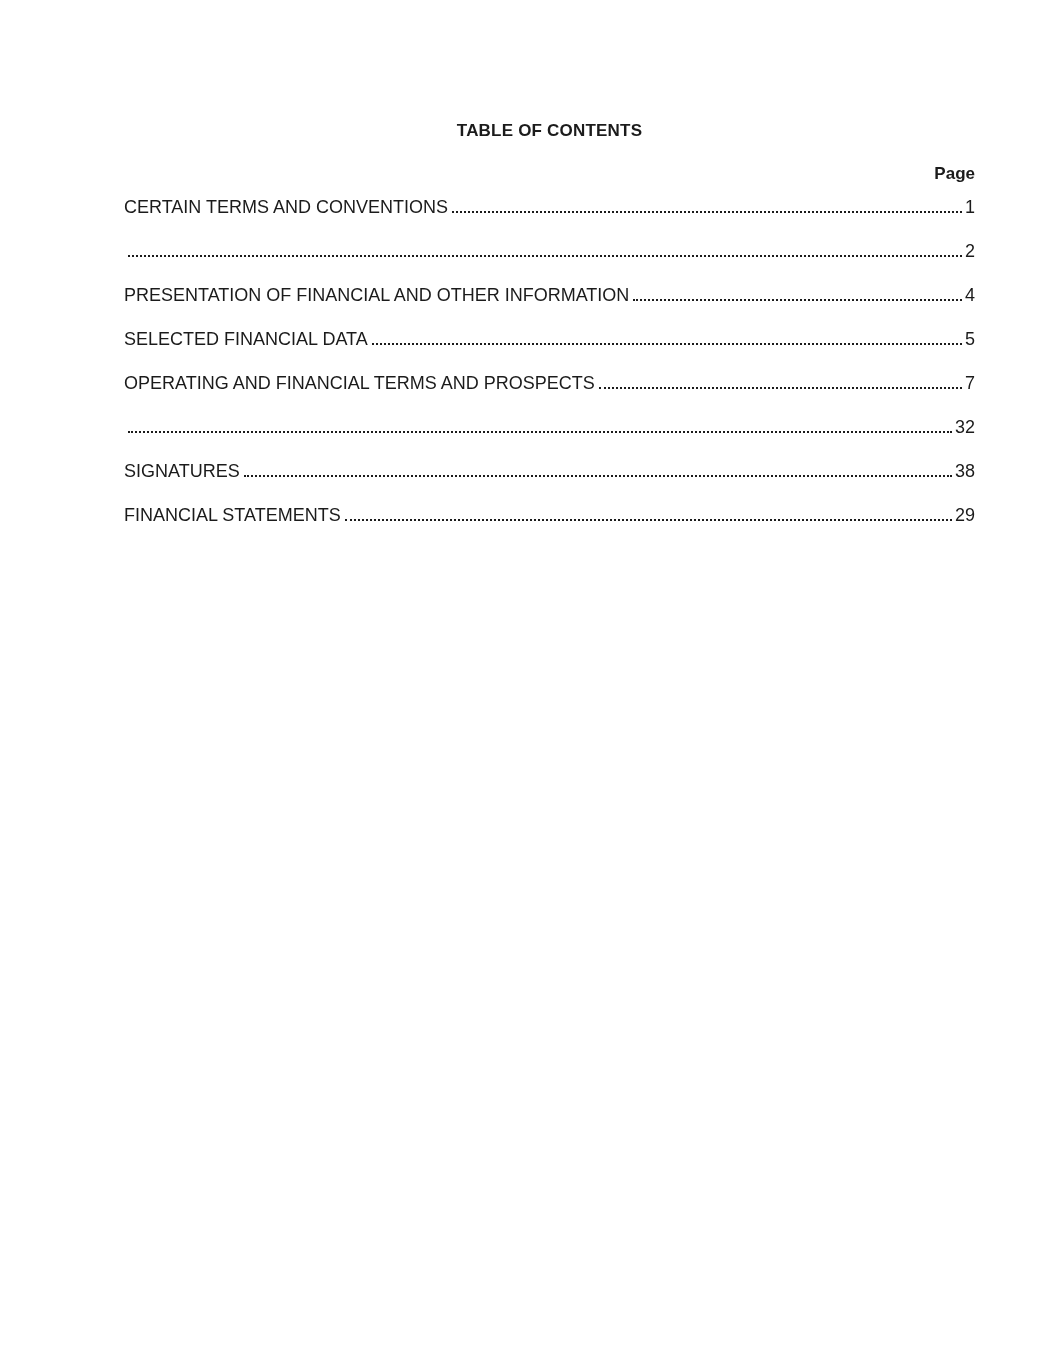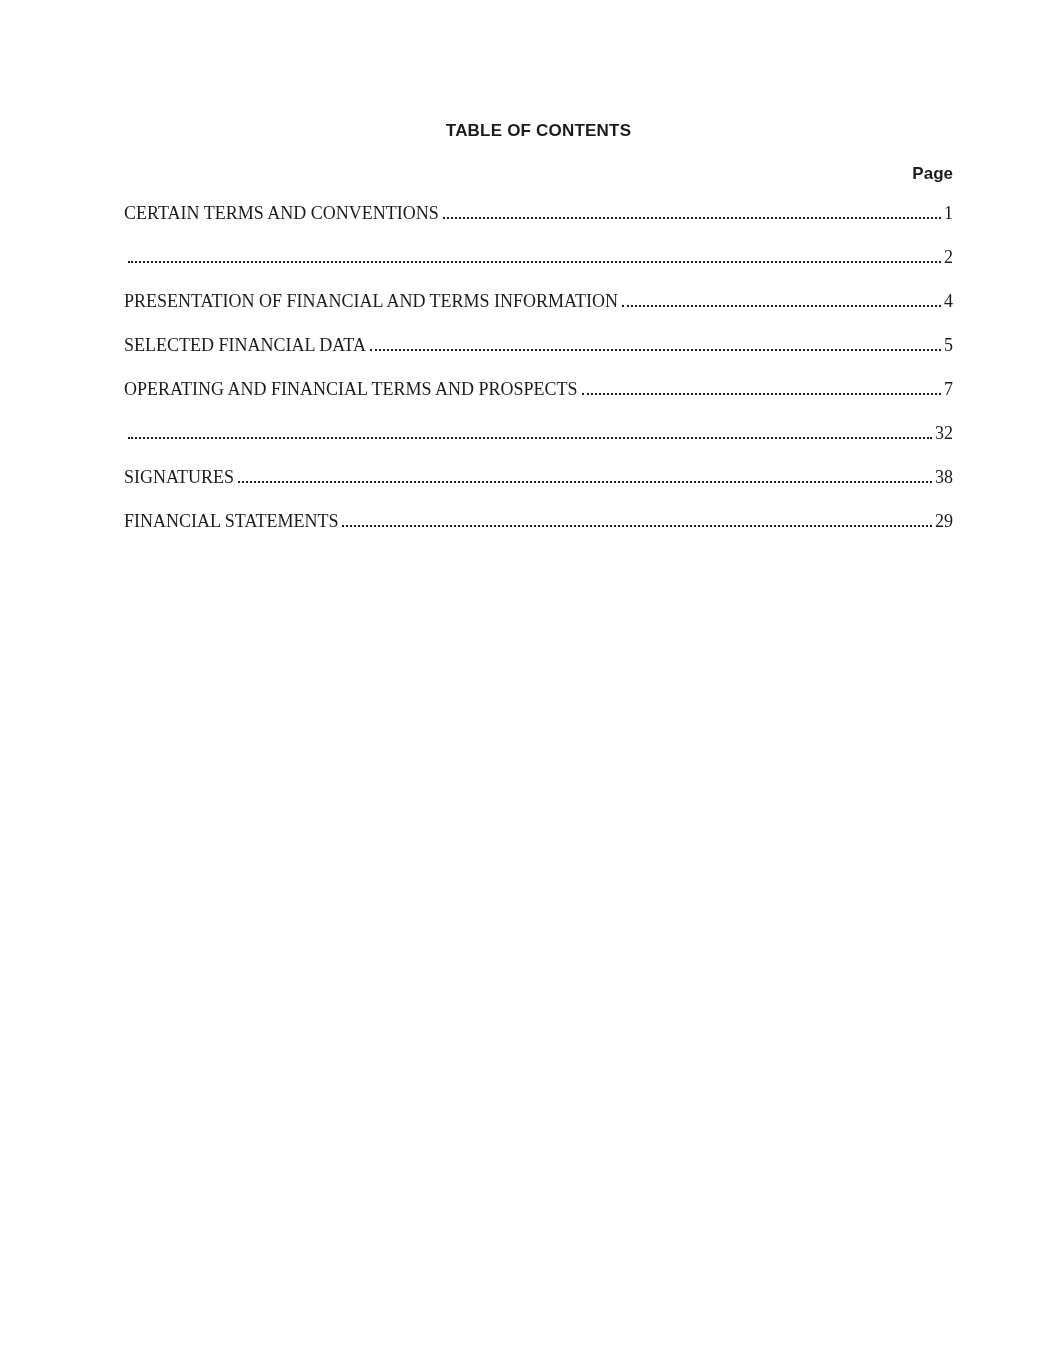--- a/index.html
+++ b/index.html
@@ -10,41 +10,40 @@
   body {
     font-family: "Liberation Sans", sans-serif;
     color: #1b1b1b;
   }
   .page {
     position: relative;
     width: 1055px;
     height: 1365px;
     background: #ffffff;
     box-sizing: border-box;
-    padding: 120px 102px 0 124px;
+    padding: 120px 80px 0 124px;
     overflow: hidden;
   }
   .doc-title {
     margin: 0 0 22px 0;
     text-align: center;
     font-size: 17px;
     font-weight: bold;
     letter-spacing: 0.2px;
     line-height: 21px;
   }
   .page-label-row {
     text-align: right;
     font-size: 17px;
     font-weight: bold;
     line-height: 21px;
-    margin-bottom: 18px;
+    margin-bottom: 12px;
   }
   .toc-list {
     display: block;
-    font-family: Liberation Serif, serif;
   }
   .toc-entry {
     display: flex;
     align-items: baseline;
     font-size: 18px;
     line-height: 22px;
     margin-bottom: 22px;
     white-space: nowrap;
   }
   .toc-label {
@@ -77,21 +76,21 @@
     <span class="toc-leader"></span>
     <span class="toc-page">1</span>
   </div>
 
   <div class="toc-entry">
     <span class="toc-leader"></span>
     <span class="toc-page">2</span>
   </div>
 
   <div class="toc-entry">
-    <span class="toc-label">PRESENTATION OF FINANCIAL AND TERMS INFORMATION</span>
+    <span class="toc-label">PRESENTATION OF FINANCIAL AND OTHER INFORMATION</span>
     <span class="toc-leader"></span>
     <span class="toc-page">4</span>
   </div>
 
   <div class="toc-entry">
     <span class="toc-label">SELECTED FINANCIAL DATA</span>
     <span class="toc-leader"></span>
     <span class="toc-page">5</span>
   </div>
 

